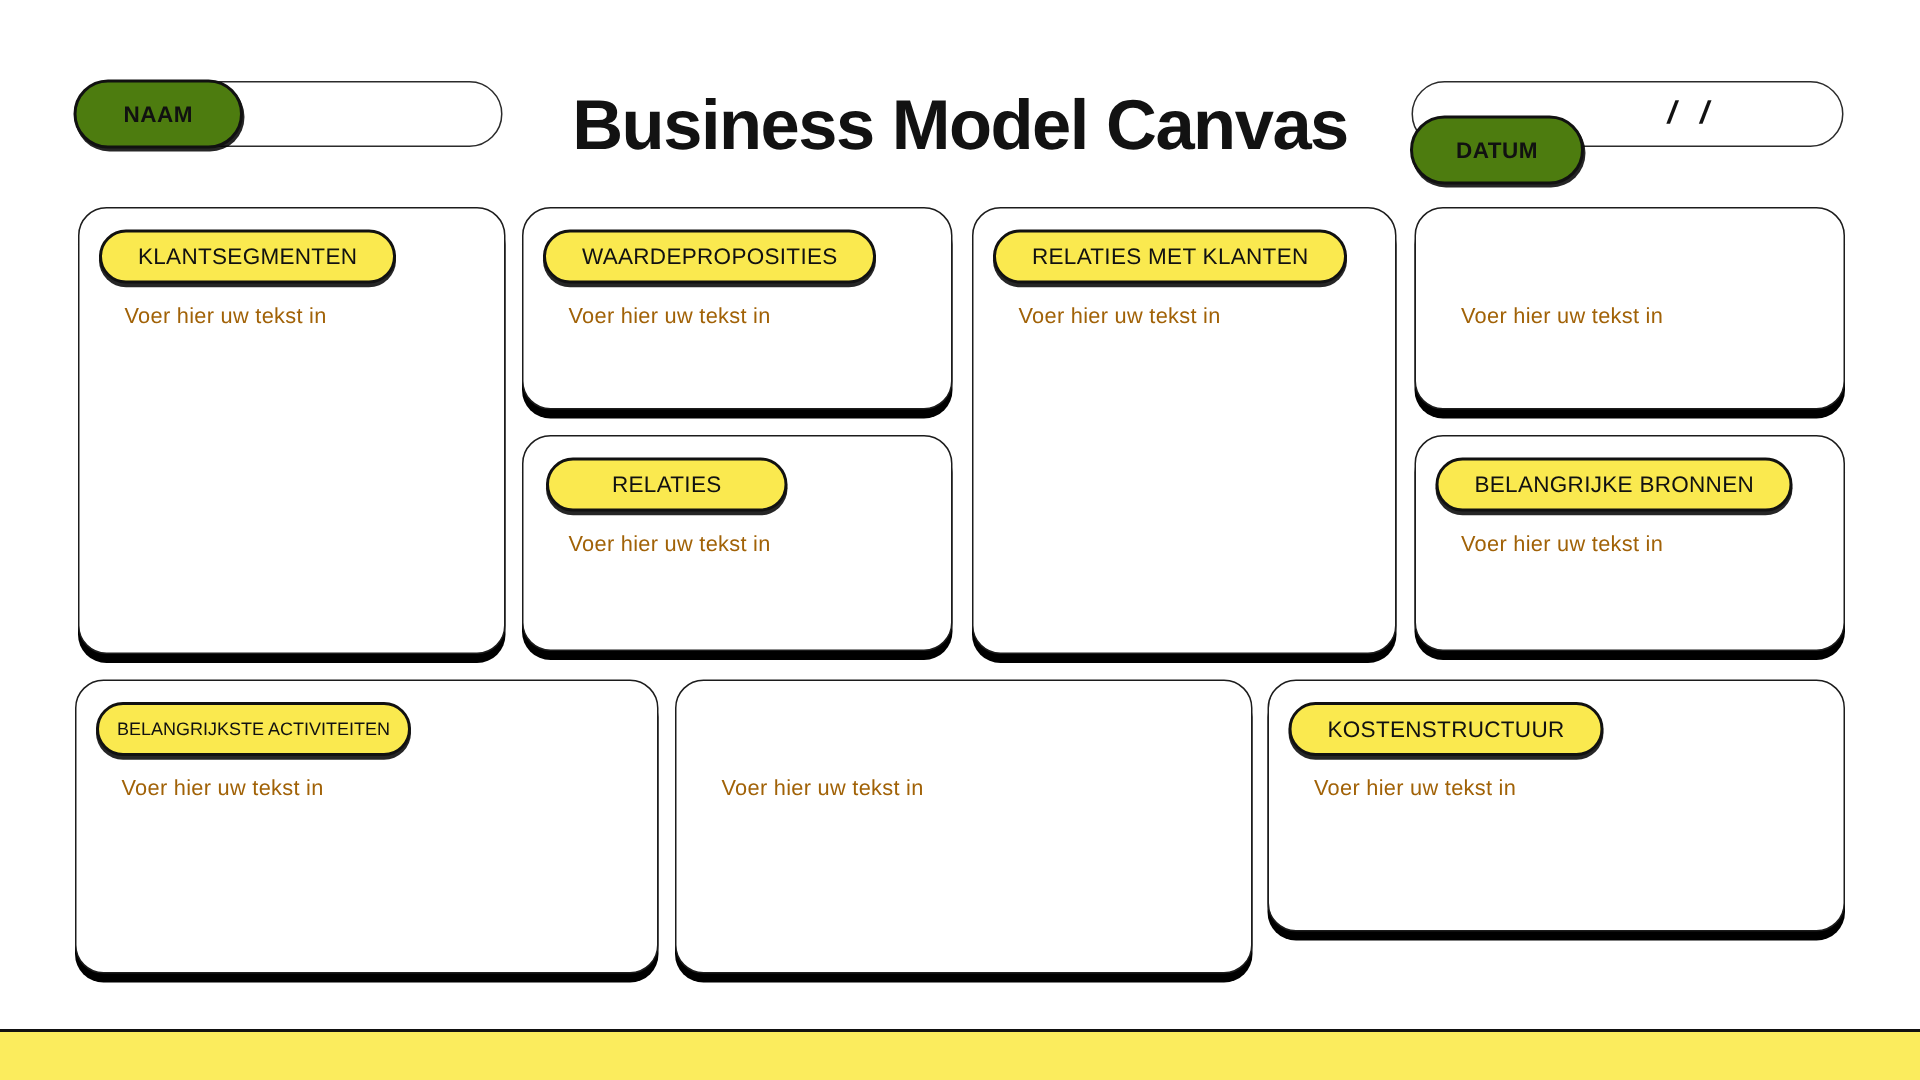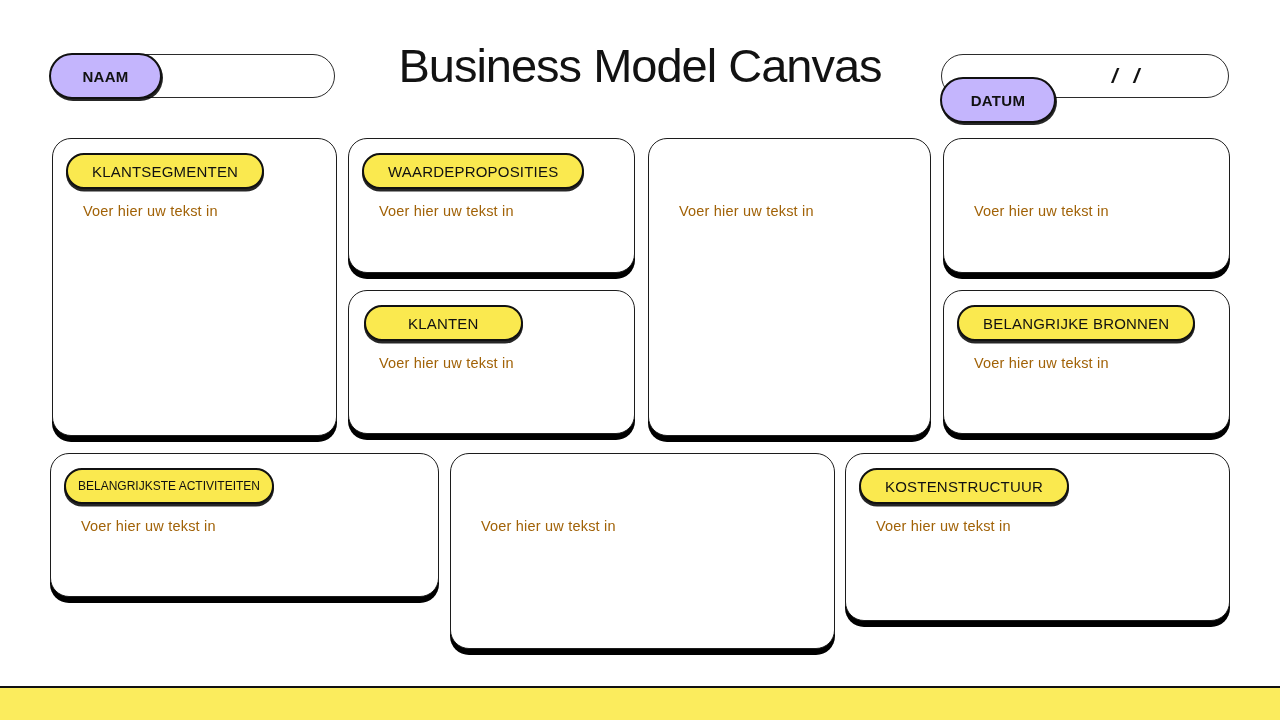--- a/index.html
+++ b/index.html
@@ -13,37 +13,37 @@
 
   
   .field {
     position:absolute; height:44px; background:#fff;
     border:1.5px solid #2b2b2b; border-radius:999px;
   }
   .field-name { left:50px; top:54px; width:285px; }
   .field-date { left:941px; top:54px; width:288px; }
   .field .tag {
     position:absolute; left:-2px; top:-2px; height:46px;
-    background:#c4b5fd; border:2px solid #111; border-radius:999px;
+    background:#4d7c0f; border:2px solid #111; border-radius:999px;
     display:flex; align-items:center; justify-content:center;
     font-weight:700; font-size:15px; letter-spacing:.3px; color:#111;
     box-shadow:1px 2px 0 rgba(0,0,0,.85);
   }
   .field-name .tag { width:113px; }
   .field-date .tag { width:116px;margin-top:24px; }
   .field .value {
     position:absolute; top:0; bottom:0; display:flex; align-items:center; justify-content:center;
     font-weight:700; font-size:21px; color:#111; letter-spacing:5px; font-style:italic;
   }
   .field-name .value { left:113px; right:14px; font-style:normal; letter-spacing:0; }
   .field-date .value { left:116px; right:30px; }
 
   .page-title {
-    position:absolute; left:50%; top:38px; transform:translateX(-50%);
-    font-size:47px; font-weight:400; color:#121212; letter-spacing:-1px;
+    position:absolute; left:50%; top:55px; transform:translateX(-50%);
+    font-size:47px; font-weight:700; color:#121212; letter-spacing:-1px;
     white-space:nowrap;
   }
 
   
   .card {
     position:absolute; background:#fff;
     border:1.5px solid #1c1c1c; border-radius:19px;
     box-shadow:0 6px 0 #000;
   }
   .pill {
@@ -59,21 +59,21 @@
     color:#a16207; font-size:14.5px; letter-spacing:.2px;
   }
 
   
   .c-klantsegmenten   { left:52px;  top:138px; width:285px; height:298px; }
   .c-waardeproposities{ left:348px; top:138px; width:287px; height:135px; }
   .c-kanalen          { left:348px; top:290px; width:287px; height:144px; }
   .c-relaties         { left:648px; top:138px; width:283px; height:298px; }
   .c-inkomsten        { left:943px; top:138px; width:287px; height:135px; }
   .c-bronnen          { left:943px; top:290px; width:287px; height:144px; }
-  .c-activiteiten     { left:50px;  top:453px; width:389px; height:144px; }
+  .c-activiteiten     { left:50px;  top:453px; width:389px; height:196px; }
   .c-partnerschappen  { left:450px; top:453px; width:385px; height:196px; }
   .c-kosten           { left:845px; top:453px; width:385px; height:168px; }
 
   .c-kanalen .pill { left:15px; padding:0 42px; }
 
   
   .footer-bar {
     position:absolute; left:0; right:0; top:686px; height:34px;
     background:#fbec5d; border-top:2.5px solid #111;
   }
@@ -99,25 +99,26 @@
     <span class="pill">KLANTSEGMENTEN</span>
     <div class="ph">Voer hier uw tekst in</div>
   </div>
 
   <div class="card c-waardeproposities">
     <span class="pill">WAARDEPROPOSITIES</span>
     <div class="ph">Voer hier uw tekst in</div>
   </div>
 
   <div class="card c-kanalen">
-    <span class="pill">KLANTEN</span>
+    <span class="pill">RELATIES</span>
     <div class="ph">Voer hier uw tekst in</div>
   </div>
 
   <div class="card c-relaties">
+    <span class="pill">RELATIES MET KLANTEN</span>
     <div class="ph">Voer hier uw tekst in</div>
   </div>
 
   <div class="card c-inkomsten">
     <div class="ph">Voer hier uw tekst in</div>
   </div>
 
   <div class="card c-bronnen">
     <span class="pill">BELANGRIJKE BRONNEN</span>
     <div class="ph">Voer hier uw tekst in</div>

